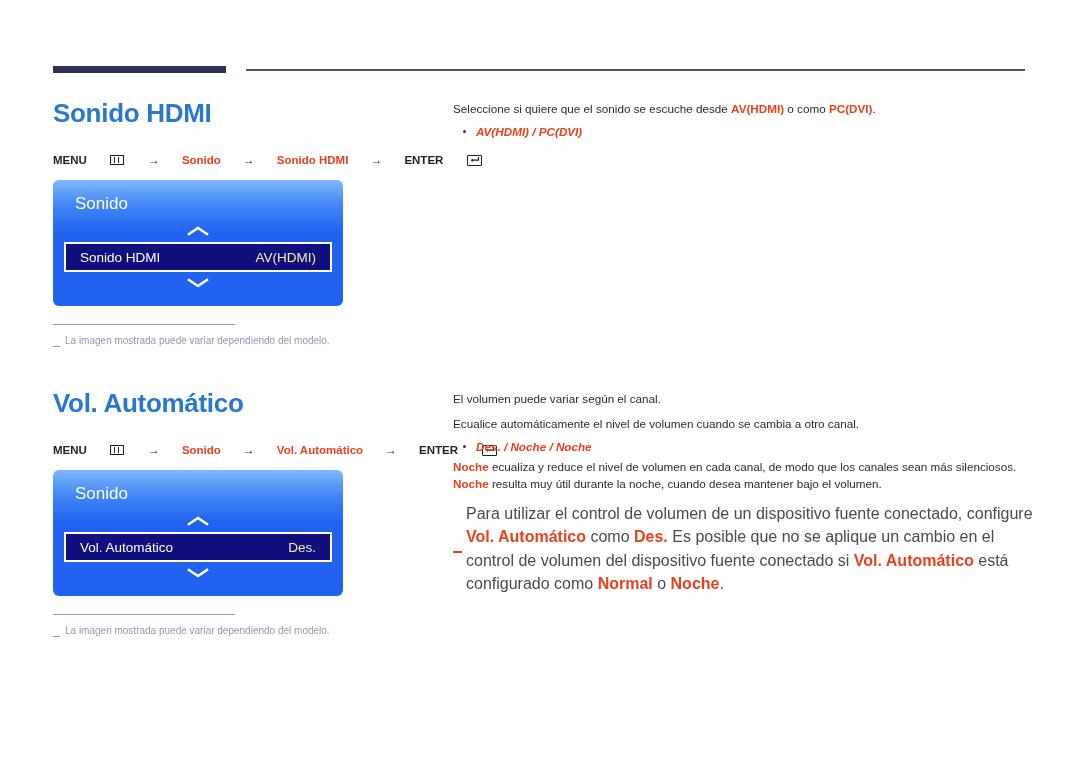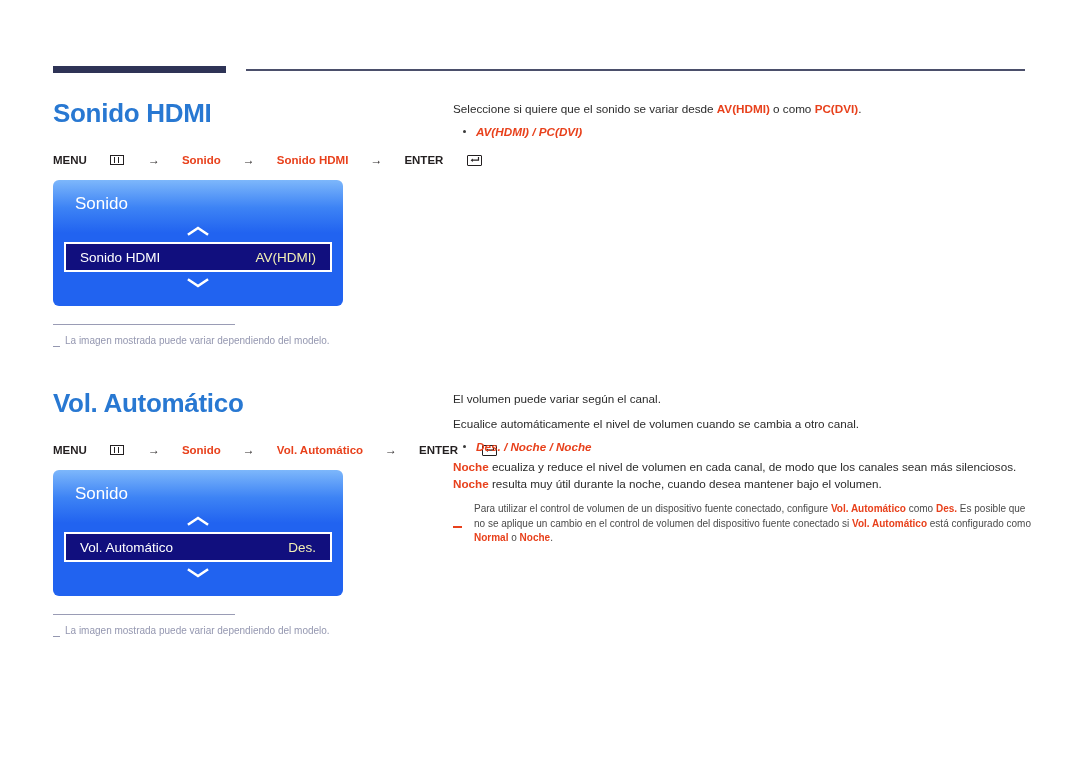--- a/index.html
+++ b/index.html
@@ -224,22 +224,22 @@
     line-height: 1.45;
     color: #2b2b2b;
     margin-bottom: 9px;
   }
   .para b, .para .hl {
     color: #e8411c;
     font-weight: bold;
   }
   .note {
     display: flex;
-    gap: 12px;
-    font-size: 10px;
+    gap: 4px;
+    font-size: 16px;
     line-height: 1.45;
     color: #4a4a4a;
     align-items: center;
   }
   .note .dash {
     display: inline-block;
     width: 9px;
     height: 2px;
     background: #e8411c;
     flex: none;
@@ -356,21 +356,21 @@
         <span class="dash"></span>
         <span>La imagen mostrada puede variar dependiendo del modelo.</span>
       </div>
     </div>
   </div>
 
   <div class="col-right">
 
     <div style="position:absolute; top:100px; left:0; width:580px;">
       <div class="body-line">
-        <span>Seleccione si quiere que el sonido se variar desde </span><b style="color:#e8411c">AV(HDMI)</b><span> o como </span><b style="color:#e8411c">PC(DVI)</b><span>.</span>
+        <span>Seleccione si quiere que el sonido se escuche desde </span><b style="color:#e8411c">AV(HDMI)</b><span> o como </span><b style="color:#e8411c">PC(DVI)</b><span>.</span>
       </div>
       <div class="bullet-line">
         <span class="bullet-dot"></span>
         <span class="bullet-text">AV(HDMI) / PC(DVI)</span>
       </div>
     </div>
 
     <div style="position:absolute; top:390px; left:0; width:580px;">
       <div class="body-line">El volumen puede variar según el canal.</div>
       <div class="body-line">Ecualice automáticamente el nivel de volumen cuando se cambia a otro canal.</div>

